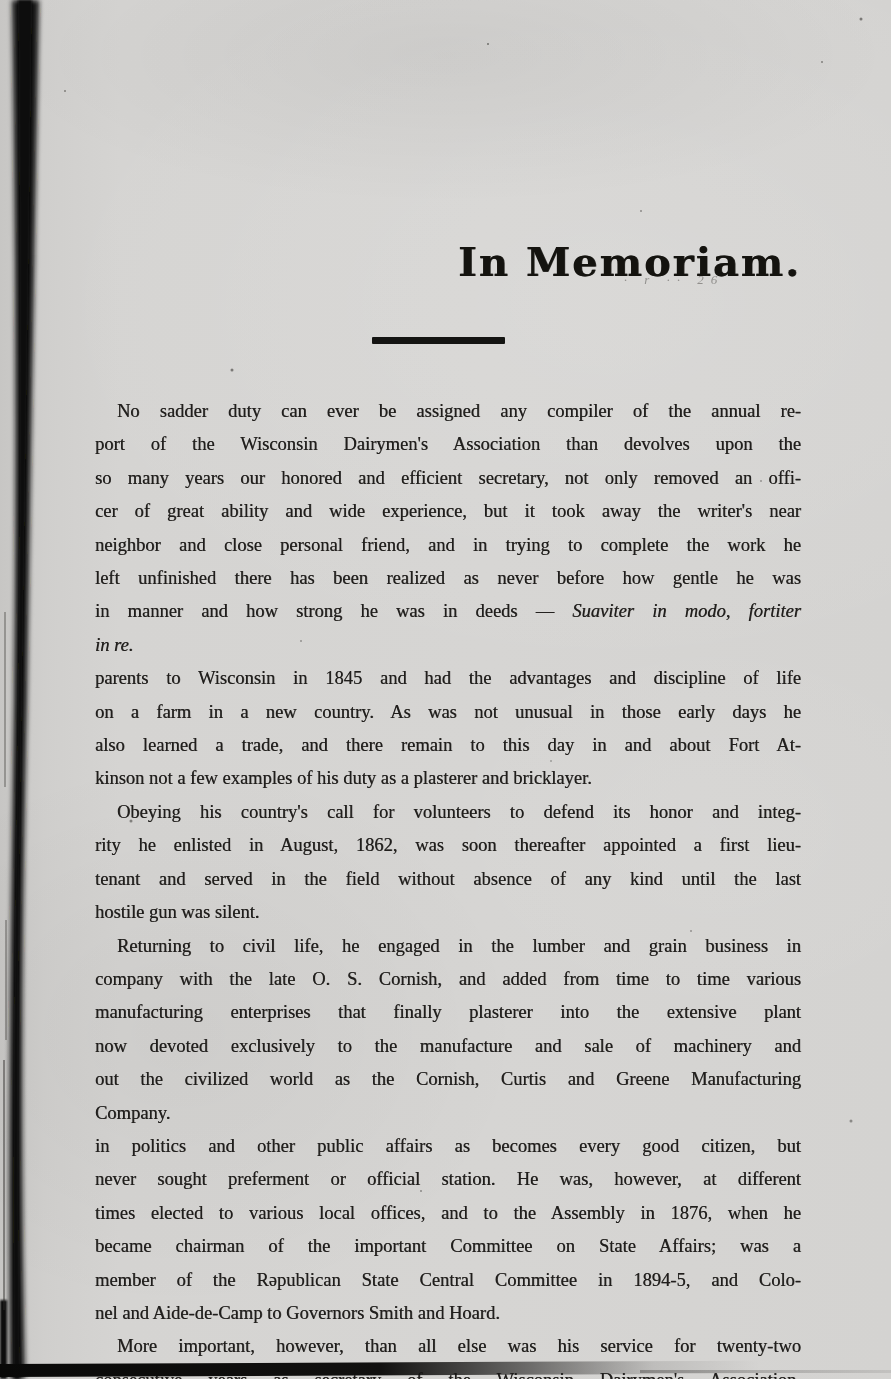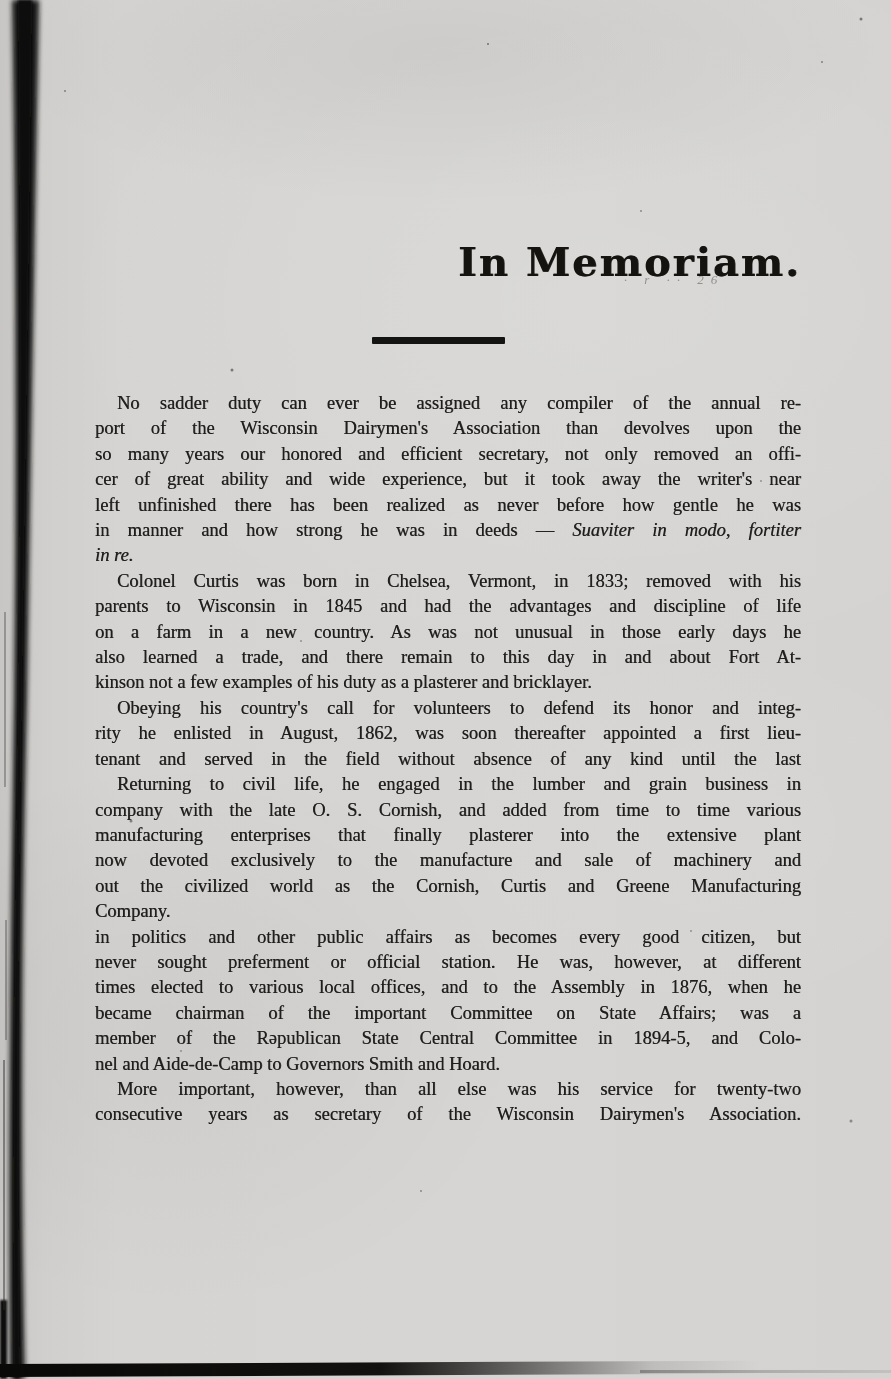--- a/index.html
+++ b/index.html
@@ -32,21 +32,21 @@
   .title-divider{
     position:absolute;left:372px;top:337px;width:133px;height:7px;
     background:#141412;border-radius:1px;
   }
   .body-text{
     position:absolute;left:95px;top:391px;width:706px;
     font-size:18.5px;line-height:25.4px;color:#201e1c;
     text-shadow:0.4px 0 0 rgba(32,30,28,0.72);
   }
   .paragraph{margin:0;}
-  .line{text-align:justify;text-align-last:justify;white-space:nowrap;}
+  .line{text-align:justify;text-align-last:justify;white-space:nowrap;margin-top:8px;}
   .line.first{text-indent:22px;}
   .line.last{text-align-last:left;}
   .paragraph.justify-last .line.last{text-align-last:justify;}
   .line em{font-style:italic;}
   .binding-svg{position:absolute;left:0;top:0;}
   .bottom-scan-edge{
     position:absolute;left:0;top:1364px;width:760px;height:13px;
     background:linear-gradient(90deg,#090908 0%,#121110 50%,rgba(24,23,22,0.55) 70%,rgba(24,23,22,0.12) 86%,rgba(24,23,22,0) 100%);
     transform:rotate(-0.25deg);transform-origin:left center;
   }
@@ -87,35 +87,36 @@
   <div class="pencil-marks">· r ·· 26</div>
 
   <div class="title-divider"></div>
 
   <div class="body-text">
       <div class="paragraph">
         <div class="line first"><span>No sadder duty can ever be assigned any compiler of the annual re-</span></div>
         <div class="line"><span>port of the Wisconsin Dairymen's Association than devolves upon the</span></div>
         <div class="line"><span>so many years our honored and efficient secretary, not only removed an offi-</span></div>
         <div class="line"><span>cer of great ability and wide experience, but it took away the writer's near</span></div>
+        <div class="line"><span>neighbor and close personal friend, and in trying to complete the work he</span></div>
         <div class="line"><span>left unfinished there has been realized as never before how gentle he was</span></div>
         <div class="line"><span>in manner and how strong he was in deeds — </span><em>Suaviter in modo, fortiter</em></div>
         <div class="line last"><em>in re.</em></div>
       </div>
       <div class="paragraph">
-        <div class="line first"><span>Colonel Curtis was born in Chelsea, Vermont, in 1833; removed with his</span></div>
         <div class="line"><span>parents to Wisconsin in 1845 and had the advantages and discipline of life</span></div>
         <div class="line"><span>on a farm in a new country. As was not unusual in those early days he</span></div>
         <div class="line"><span>also learned a trade, and there remain to this day in and about Fort At-</span></div>
         <div class="line last"><span>kinson not a few examples of his duty as a plasterer and bricklayer.</span></div>
       </div>
       <div class="paragraph">
         <div class="line first"><span>Obeying his country's call for volunteers to defend its honor and integ-</span></div>
         <div class="line"><span>rity he enlisted in August, 1862, was soon thereafter appointed a first lieu-</span></div>
         <div class="line"><span>tenant and served in the field without absence of any kind until the last</span></div>
+        <div class="line last"><span>hostile gun was silent.</span></div>
       </div>
       <div class="paragraph">
         <div class="line first"><span>Returning to civil life, he engaged in the lumber and grain business in</span></div>
         <div class="line"><span>company with the late O. S. Cornish, and added from time to time various</span></div>
         <div class="line"><span>manufacturing enterprises that finally plasterer into the extensive plant</span></div>
         <div class="line"><span>now devoted exclusively to the manufacture and sale of machinery and</span></div>
         <div class="line"><span>out the civilized world as the Cornish, Curtis and Greene Manufacturing</span></div>
         <div class="line last"><span>Company.</span></div>
       </div>
       <div class="paragraph">

